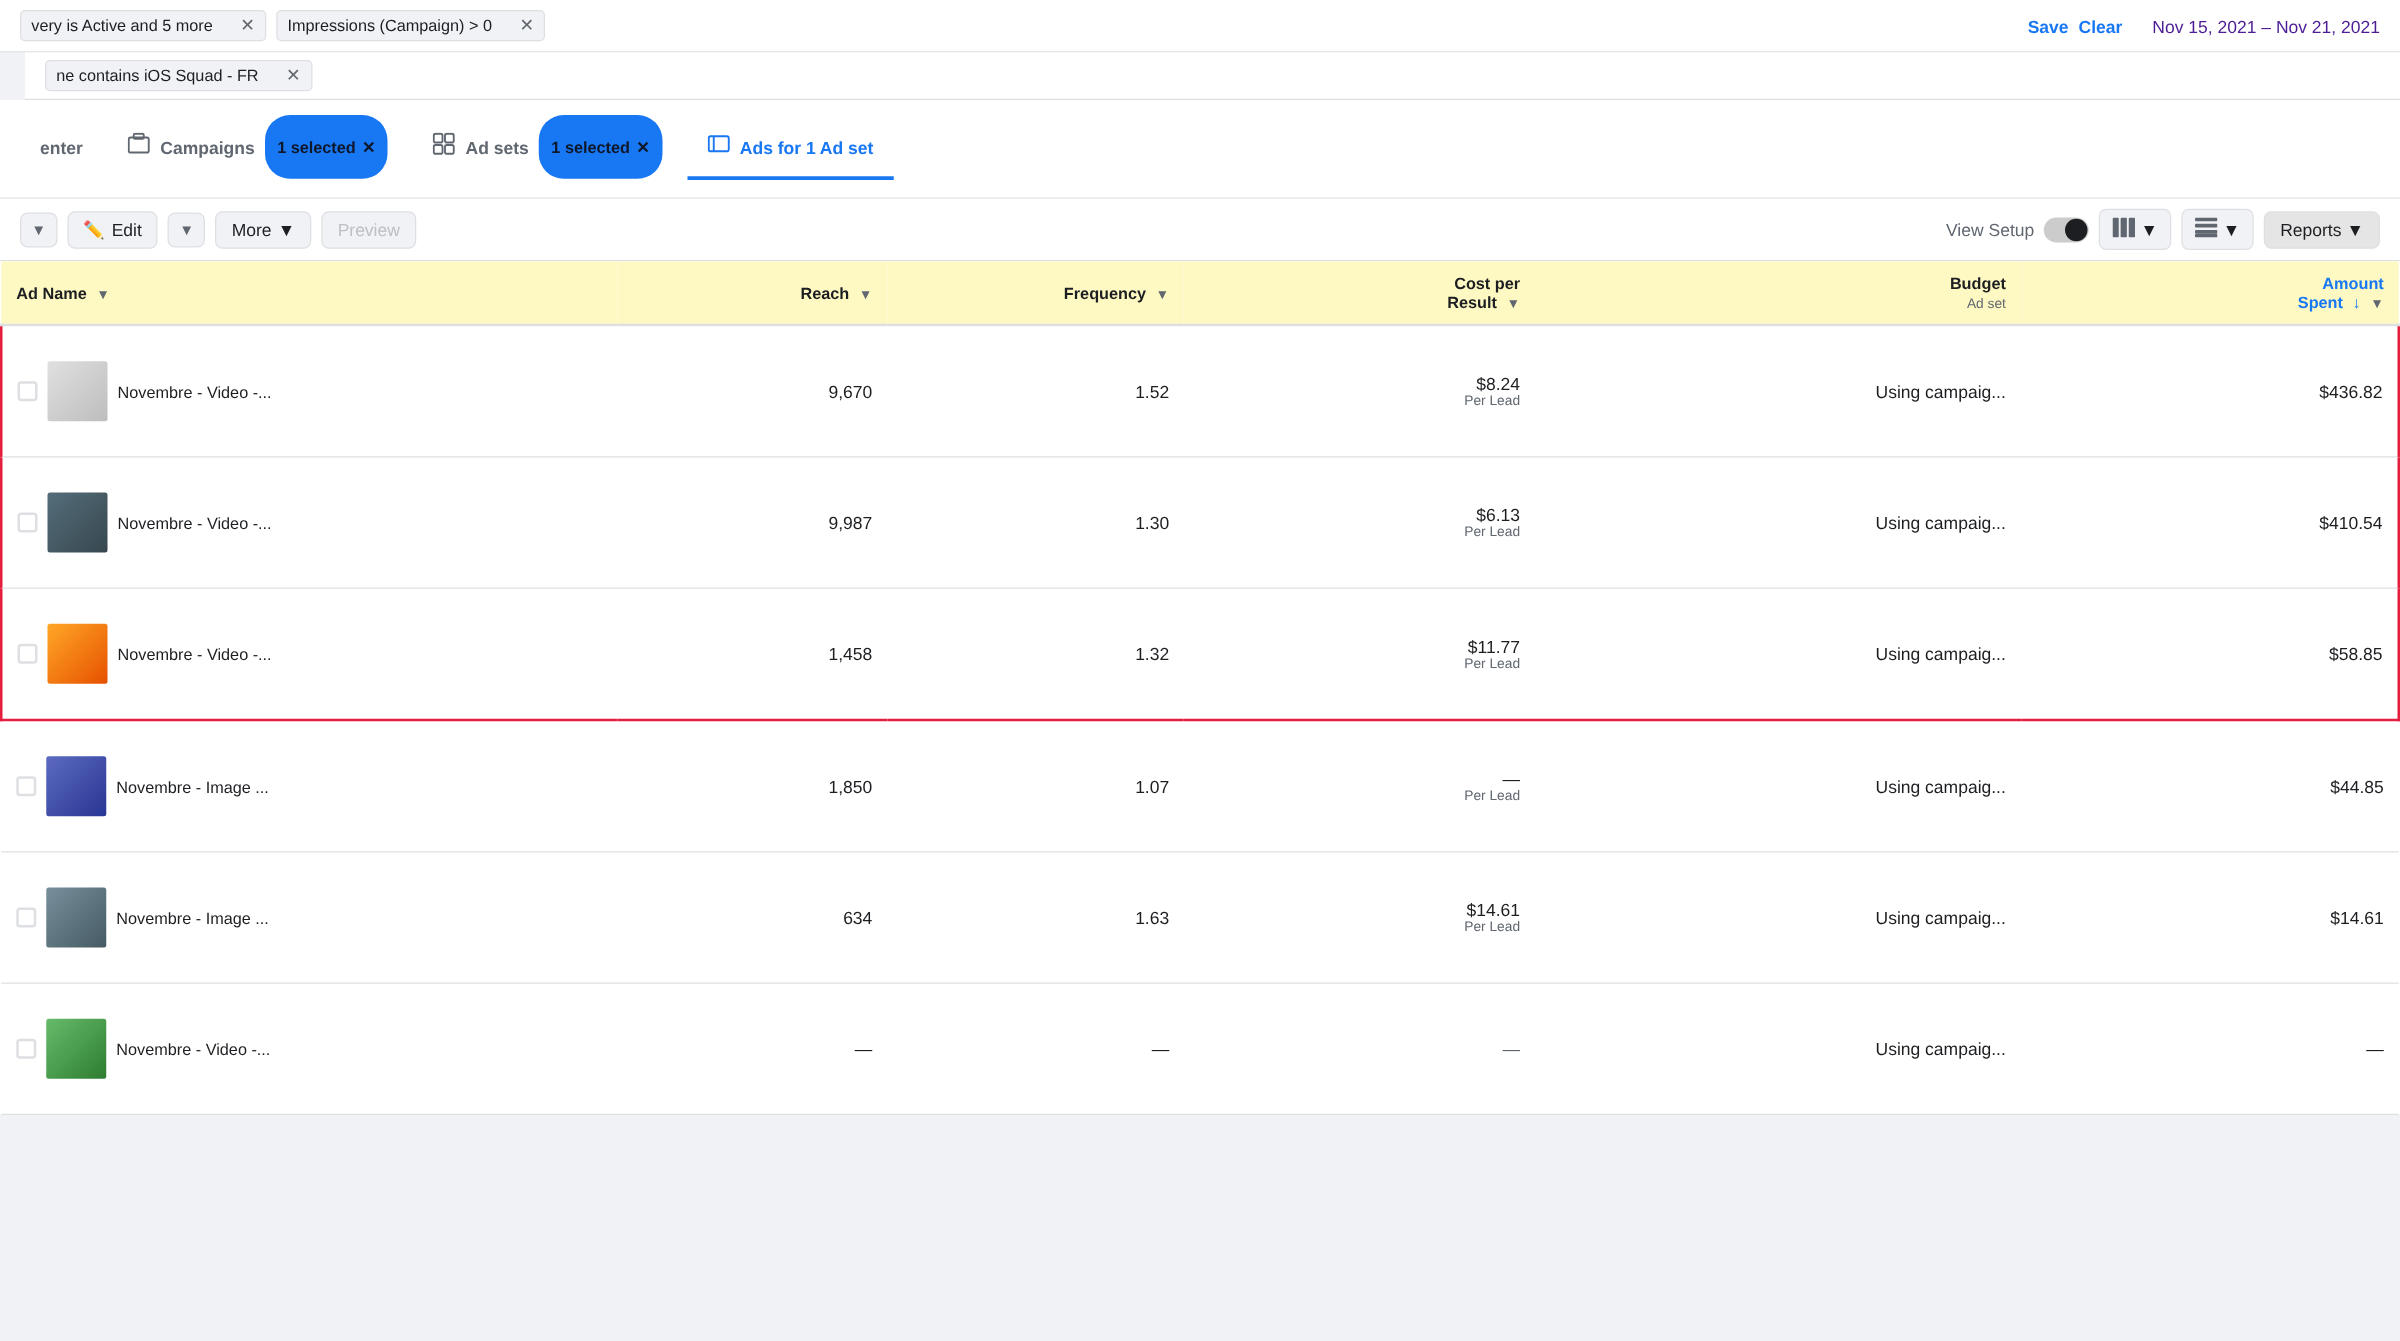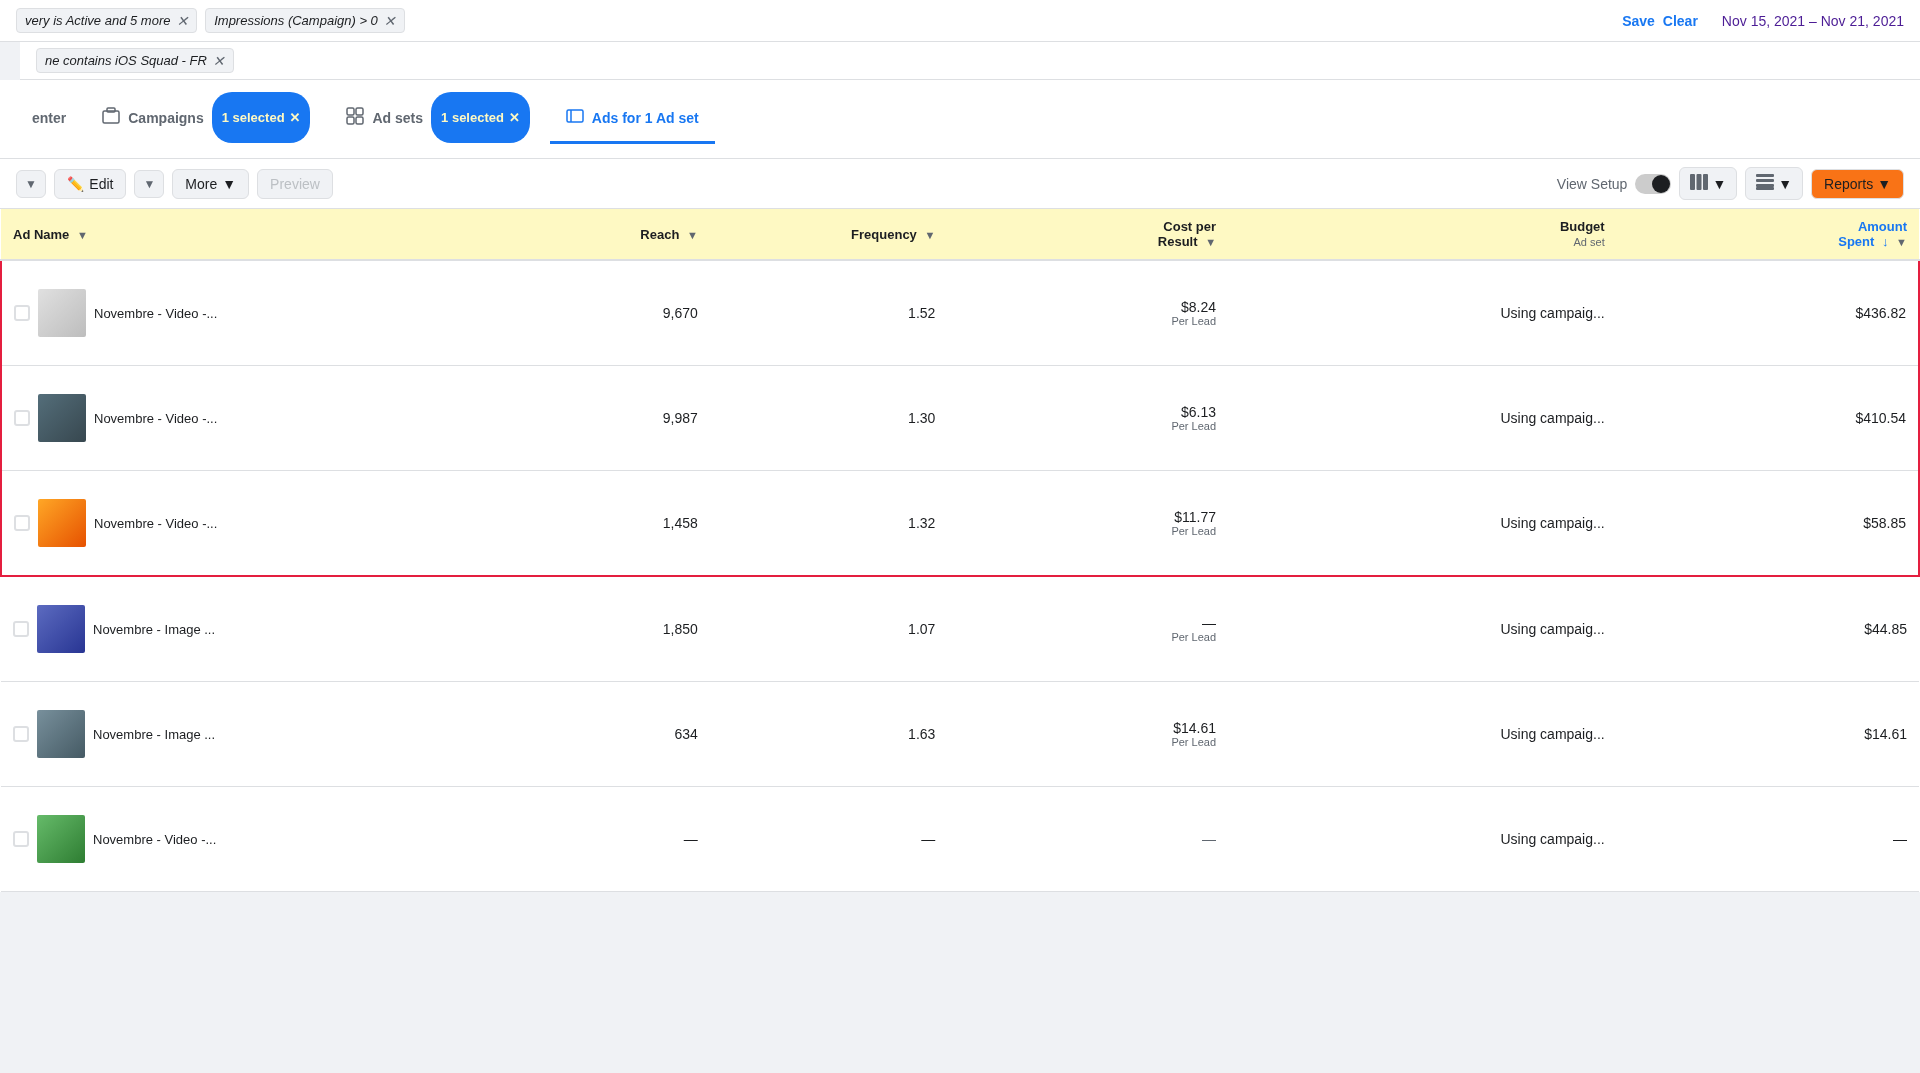--- a/index.html
+++ b/index.html
@@ -16,29 +16,28 @@
       background: #fff;
       border-bottom: 1px solid #dddfe2;
       padding: 8px 16px;
       display: flex;
       align-items: center;
       gap: 8px;
       flex-wrap: wrap;
     }
     .filter-tag {
       display: flex;
-      align-items: center;
+      align-items: flex-start;
       background: #f0f2f5;
       border: 1px solid #dddfe2;
       border-radius: 4px;
       padding: 4px 8px;
       font-size: 13px;
-      gap: 6px;
+      gap: 22px;
       white-space: nowrap;
-      font-style: italic;
     }
     .filter-tag .close-btn {
       cursor: pointer;
       color: #606770;
       font-size: 14px;
       line-height: 1;
     }
     .filter-search {
       flex: 1;
       border: none;
@@ -108,21 +107,21 @@
       color: #606770;
       border-bottom: 3px solid transparent;
       white-space: nowrap;
     }
     .nav-tab.active-ads {
       color: #1877f2;
       border-bottom: 3px solid #1877f2;
     }
     .selected-badge {
       background: #1877f2;
-      color: #fef9c3;
+      color: #0f172a;
       border-radius: 20px;
       padding: 18px 10px;
       font-size: 13px;
       font-weight: 600;
       display: flex;
       align-items: center;
       gap: 5px;
     }
     .selected-badge .x-btn {
       cursor: pointer;
@@ -201,21 +200,21 @@
       border: 1px solid #dddfe2;
       border-radius: 6px;
       padding: 6px 10px;
       cursor: pointer;
       font-size: 14px;
     }
     .reports-btn {
       display: flex;
       align-items: center;
       gap: 4px;
-      background: #f97316;
+      background: #e5e5e5;
       border: 1px solid #dddfe2;
       border-radius: 6px;
       padding: 6px 12px;
       cursor: pointer;
       font-size: 14px;
     }
 
     
     .table-container {
       background: #fff;

